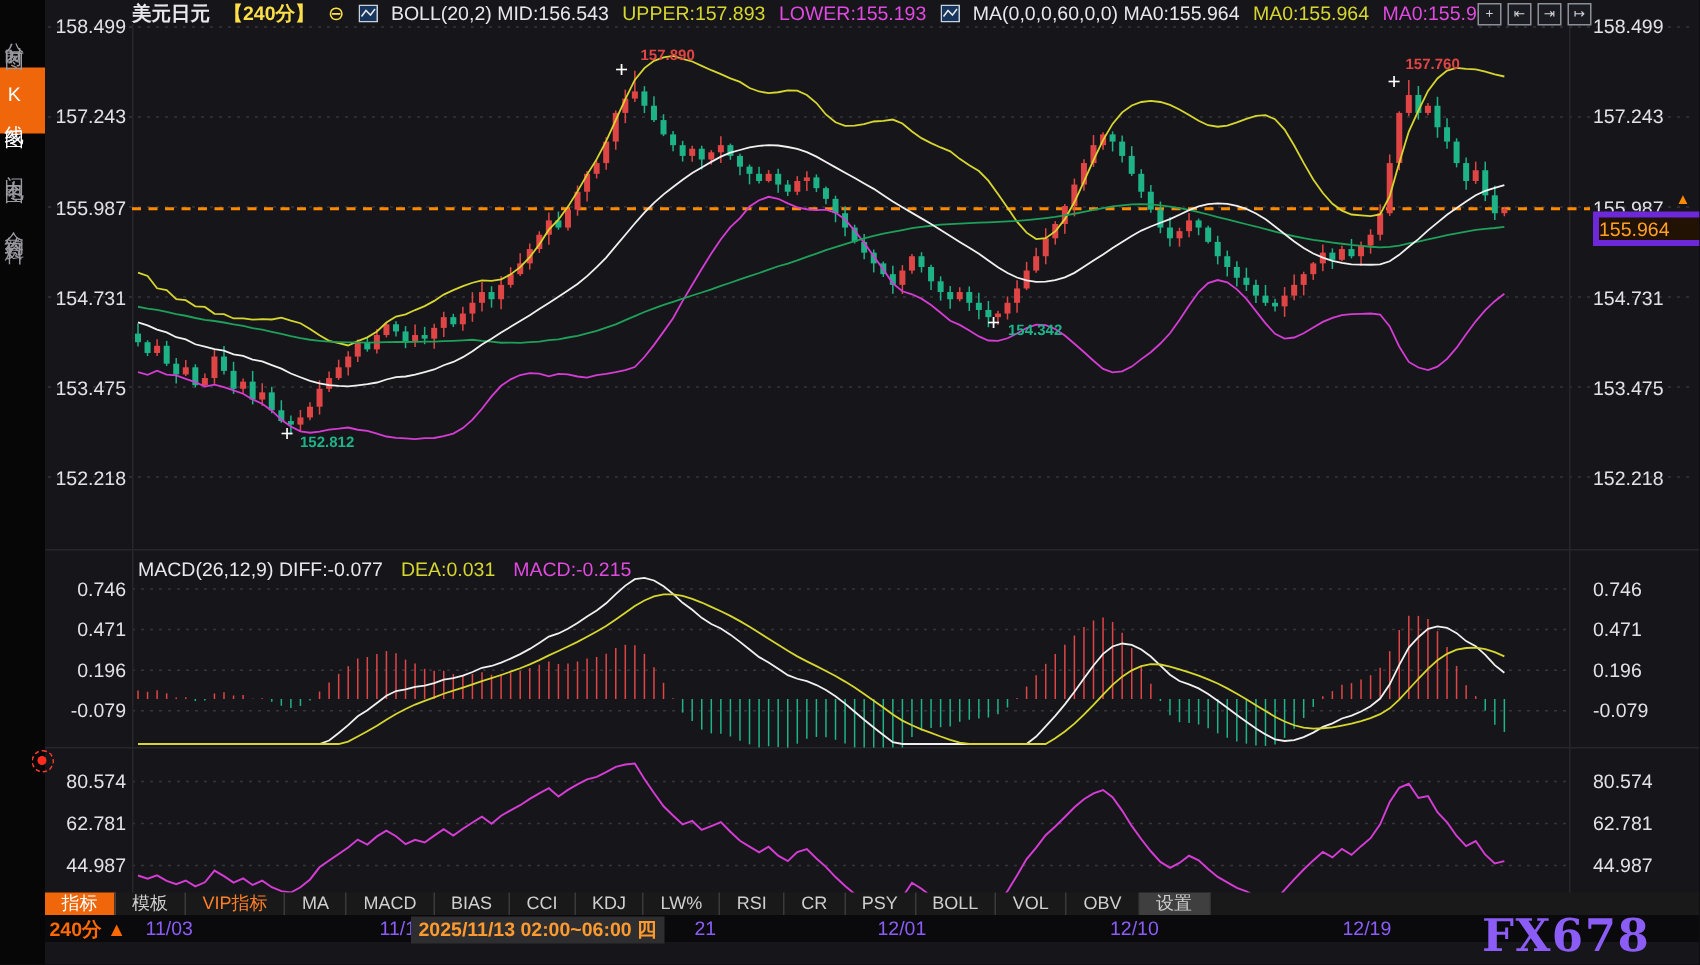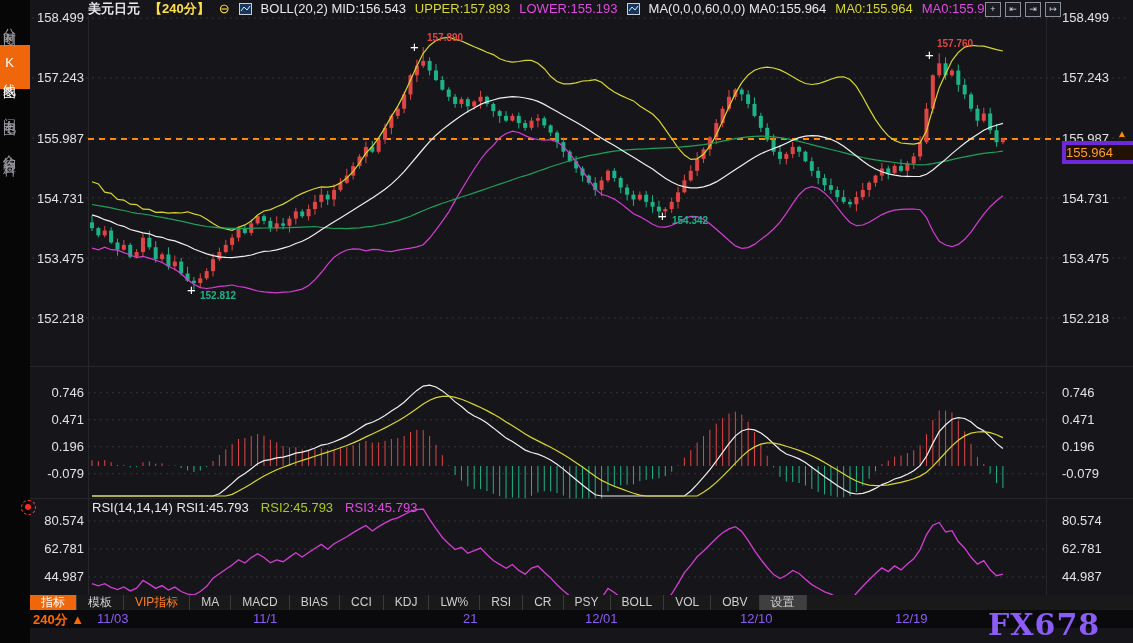--- a/index.html
+++ b/index.html
@@ -575,24 +575,24 @@
   <div class="axr" style="top:439px">0.196</div>
   <div class="axr" style="top:466px">-0.079</div>
 
   <div class="axl" style="top:513px">80.574</div>
   <div class="axl" style="top:541px">62.781</div>
   <div class="axl" style="top:569px">44.987</div>
   <div class="axr" style="top:513px">80.574</div>
   <div class="axr" style="top:541px">62.781</div>
   <div class="axr" style="top:569px">44.987</div>
 
-  <div class="pane-label" style="top:500px">
-    <span class="hwhite">RSI(14,14,14) RSI1:45.793</span>
-    <span style="color:#a8c822">RSI2:45.793</span>
-    <span class="hmagenta">RSI3:45.793</span>
+  <div class="pane-label" style="top:372px">
+    <span class="hwhite">MACD(26,12,9) DIFF:-0.077</span>
+    <span class="hyellow">DEA:0.031</span>
+    <span class="hmagenta">MACD:-0.215</span>
   </div>
 
   <span class="xmark" style="left:410px;top:38px">+</span>
   <span class="ann red" style="left:427px;top:32px">157.890</span>
   <span class="xmark" style="left:187px;top:281px">+</span>
   <span class="ann green" style="left:200px;top:290px">152.812</span>
   <span class="xmark" style="left:658px;top:207px">+</span>
   <span class="ann green" style="left:672px;top:215px">154.342</span>
   <span class="xmark" style="left:925px;top:46px">+</span>
   <span class="ann red" style="left:937px;top:38px">157.760</span>
@@ -603,20 +603,21 @@
   <div id="pulse">
       <i></i>
     </div>
 
   <div id="timebar">
     <span class="tlab" id="period-lab" style="left:3px">
       <span>240分</span> <span>▲</span>
     </span>
     <span class="tlab" style="left:67px">11/03</span>
     <span class="tlab" style="left:223px">11/1</span>
+    <span class="tlab" id="tooltip" style="left:244px">2025/11/13 02:00~06:00 四</span>
     <span class="tlab" style="left:433px">21</span>
     <span class="tlab" style="left:555px">12/01</span>
     <span class="tlab" style="left:710px">12/10</span>
     <span class="tlab" style="left:865px">12/19</span>
   </div>
   <div id="watermark">FX678</div>
 
   <div id="toolbar">
     <div class="tb-item sel">指标</div>
     <div class="tb-item">模板</div>

